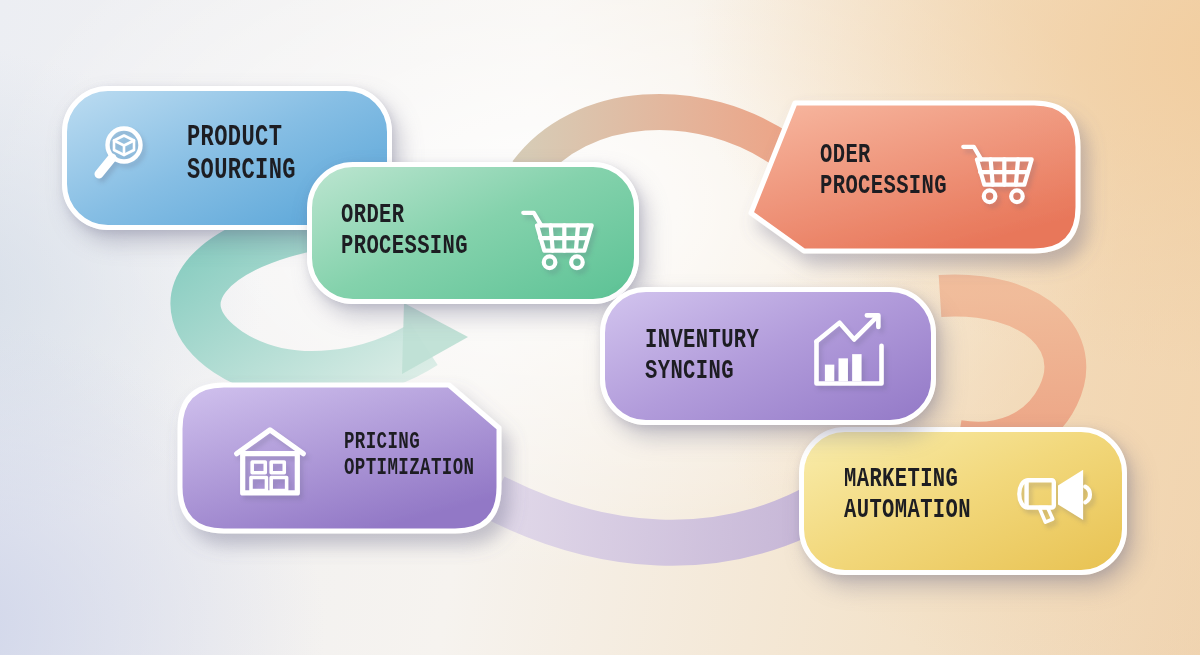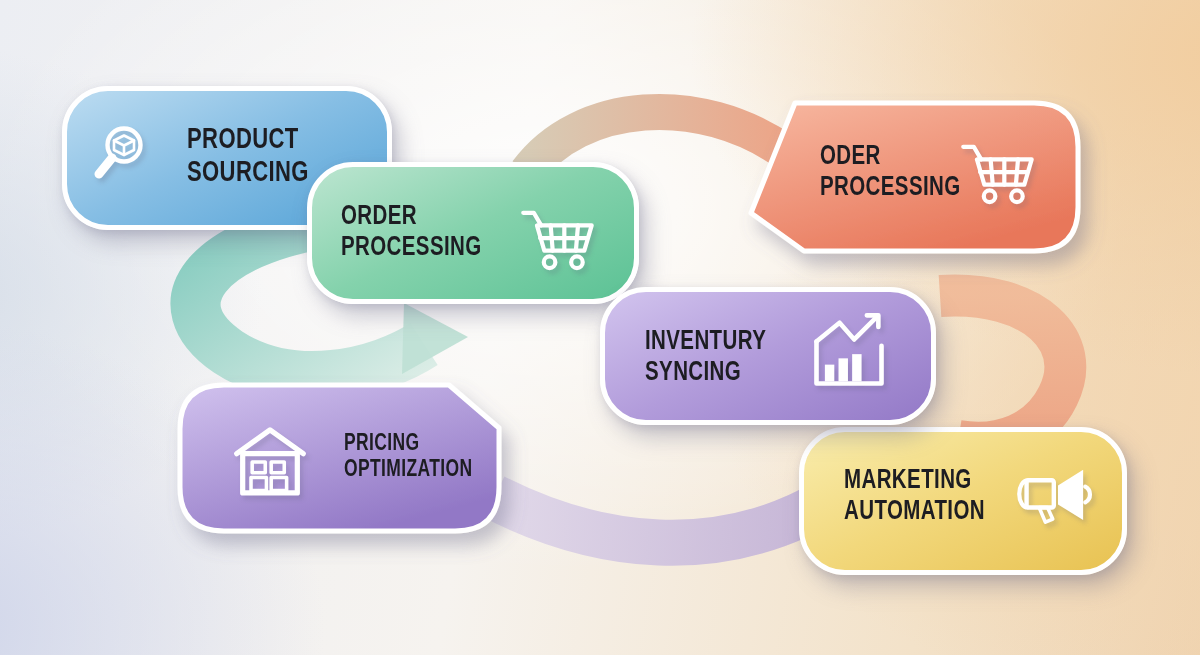--- a/index.html
+++ b/index.html
@@ -1,18 +1,18 @@
 <!DOCTYPE html>
 <html><head>
 <meta charset="utf-8">
 <style>
   html,body{margin:0;padding:0;background:#e8e8e8;}
   .stage{
     position:relative;width:1200px;height:655px;overflow:hidden;
-    font-family:Liberation Sans, sans-serif;
+    font-family:Liberation Mono, monospace;
     background:
       radial-gradient(900px 520px at 104% 8%, rgba(242,205,158,.95), rgba(242,205,158,0) 62%),
       radial-gradient(760px 460px at 102% 62%, rgba(243,214,176,.85), rgba(243,214,176,0) 66%),
       radial-gradient(640px 500px at -6% 96%, rgba(205,211,233,.95), rgba(205,211,233,0) 62%),
       radial-gradient(520px 400px at -5% 45%, rgba(213,221,232,.9), rgba(213,221,232,0) 62%),
       radial-gradient(820px 520px at 46% 32%, rgba(255,255,255,.92), rgba(255,255,255,0) 70%),
       linear-gradient(100deg,#eceef3 0%,#f6f3ef 42%,#f3e2c9 78%,#efd3b0 100%);
   }
   svg{position:absolute;left:0;top:0;}
   .connectors{z-index:1;}

